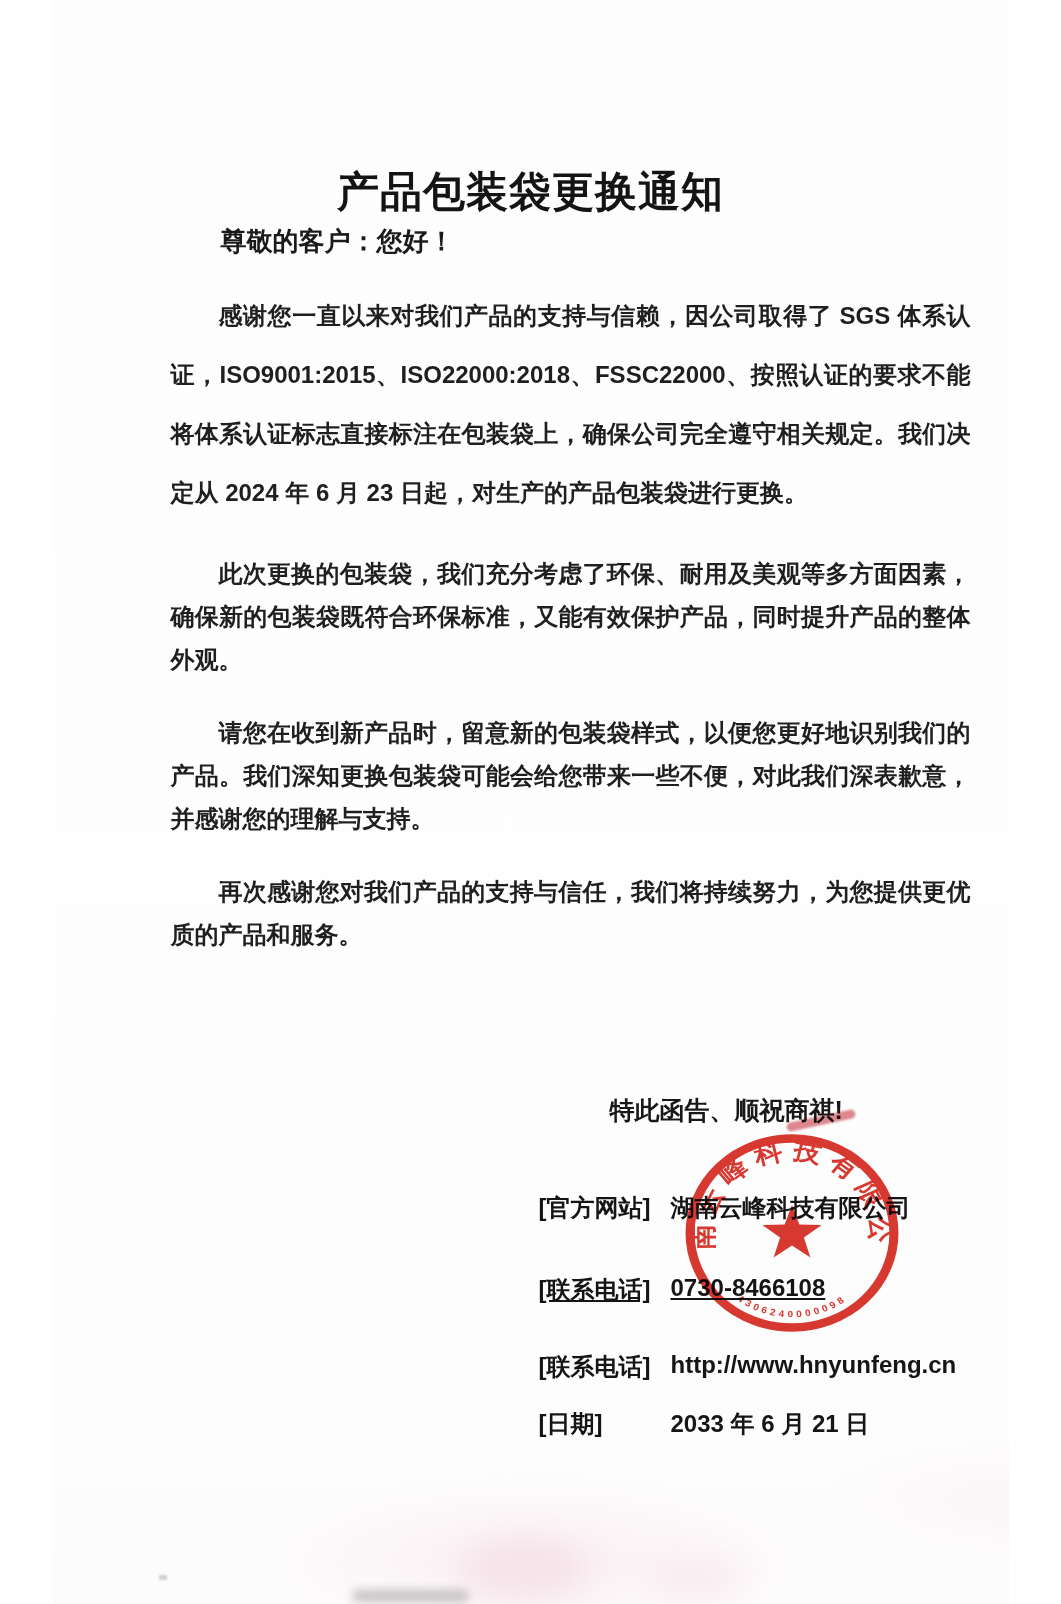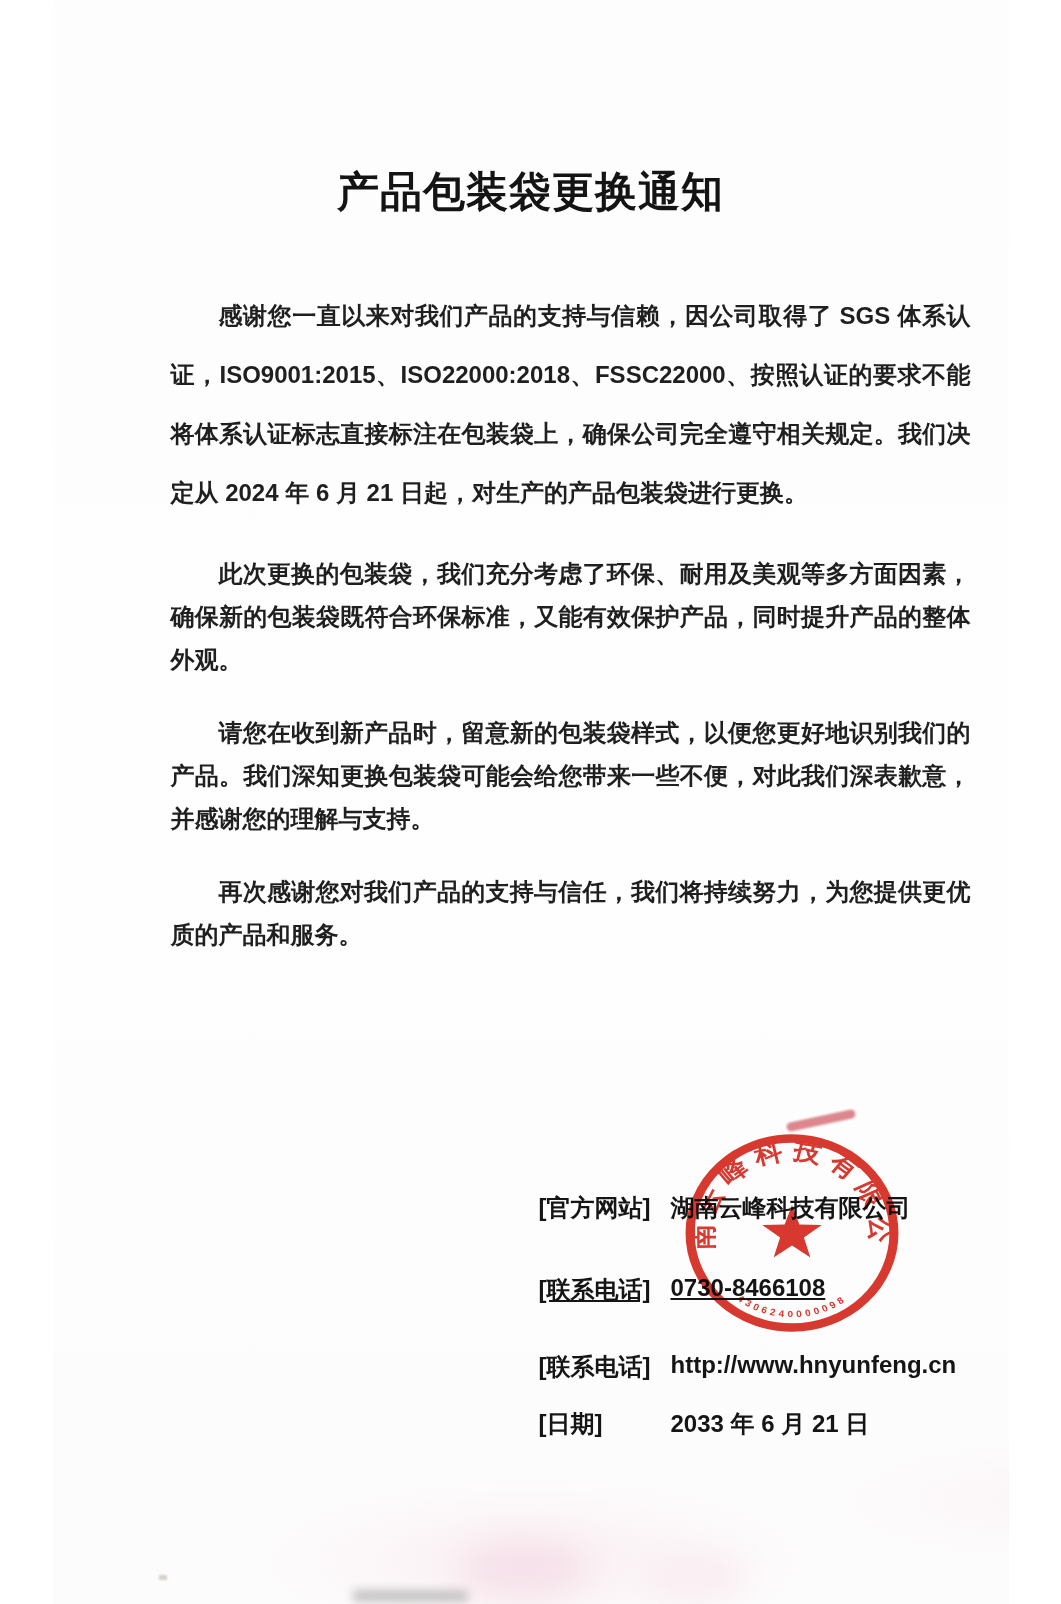--- a/index.html
+++ b/index.html
@@ -109,28 +109,30 @@
     background: #b9b2ae; filter: blur(1px); opacity: 0.6;
   }
 </style>
 </head>
 <body>
 
 <div class="page">
 
   <h1 class="doc-title">产品包装袋更换通知</h1>
 
+  <div class="greeting">尊敬的客户：您好！</div>
 
   <div class="body-text">
-    <p class="first">感谢您一直以来对我们产品的支持与信赖，因公司取得了 SGS 体系认证，ISO9001:2015、ISO22000:2018、FSSC22000、按照认证的要求不能将体系认证标志直接标注在包装袋上，确保公司完全遵守相关规定。我们决定从 2024 年 6 月 21 日起，对生产的产品包装袋进行更换。</p>
+    <p class="first">感谢您一直以来对我们产品的支持与信赖，因公司取得了 SGS 体系认证，ISO9001:2015、ISO22000:2018、FSSC22000、按照认证的要求不能将体系认证标志直接标注在包装袋上，确保公司完全遵守相关规定。我们决定从 2024 年 6 月 23 日起，对生产的产品包装袋进行更换。</p>
     <p>此次更换的包装袋，我们充分考虑了环保、耐用及美观等多方面因素，确保新的包装袋既符合环保标准，又能有效保护产品，同时提升产品的整体外观。</p>
     <p>请您在收到新产品时，留意新的包装袋样式，以便您更好地识别我们的产品。我们深知更换包装袋可能会给您带来一些不便，对此我们深表歉意，并感谢您的理解与支持。</p>
     <p>再次感谢您对我们产品的支持与信任，我们将持续努力，为您提供更优质的产品和服务。</p>
   </div>
 
+  <div class="closing">特此函告、顺祝商祺!</div>
 
   <div class="info-row row-company">
     <span class="label">[官方网站]</span>
     <span class="value">湖南云峰科技有限公司</span>
   </div>
   <div class="info-row row-phone">
     <span class="label">[联系电话]</span>
     <span class="value">0730-8466108</span>
   </div>
   <div class="info-row row-website">

